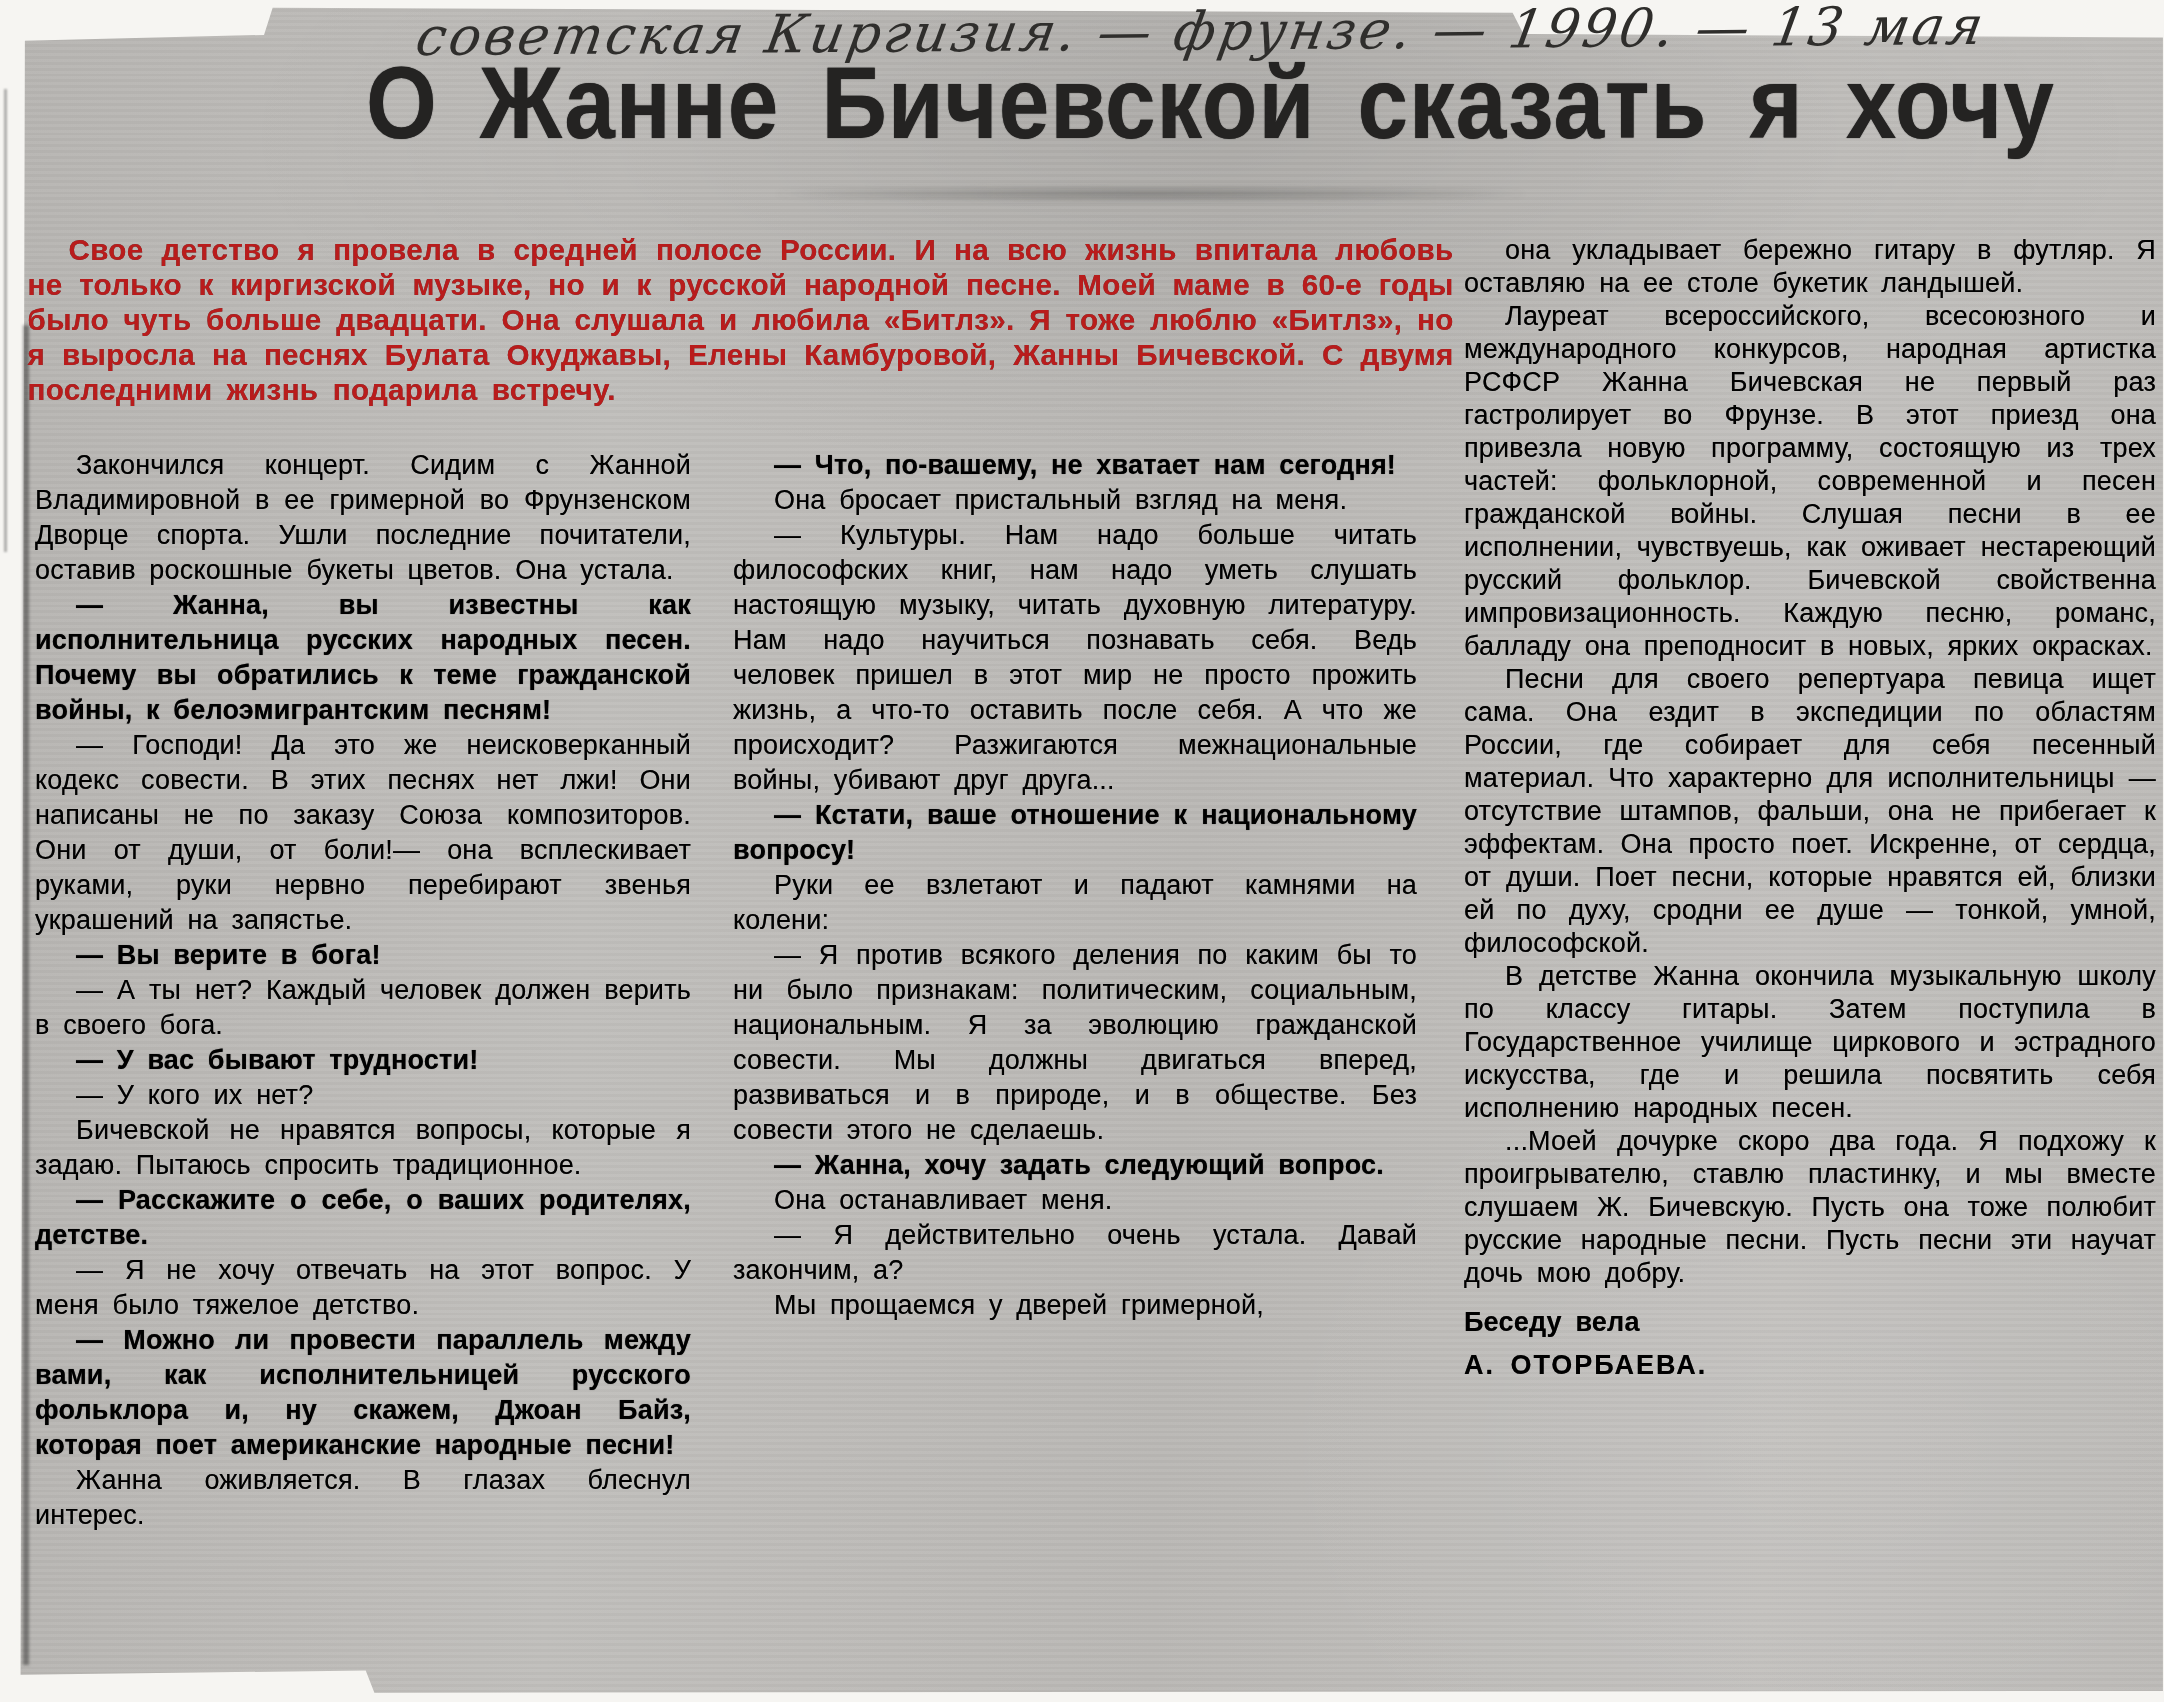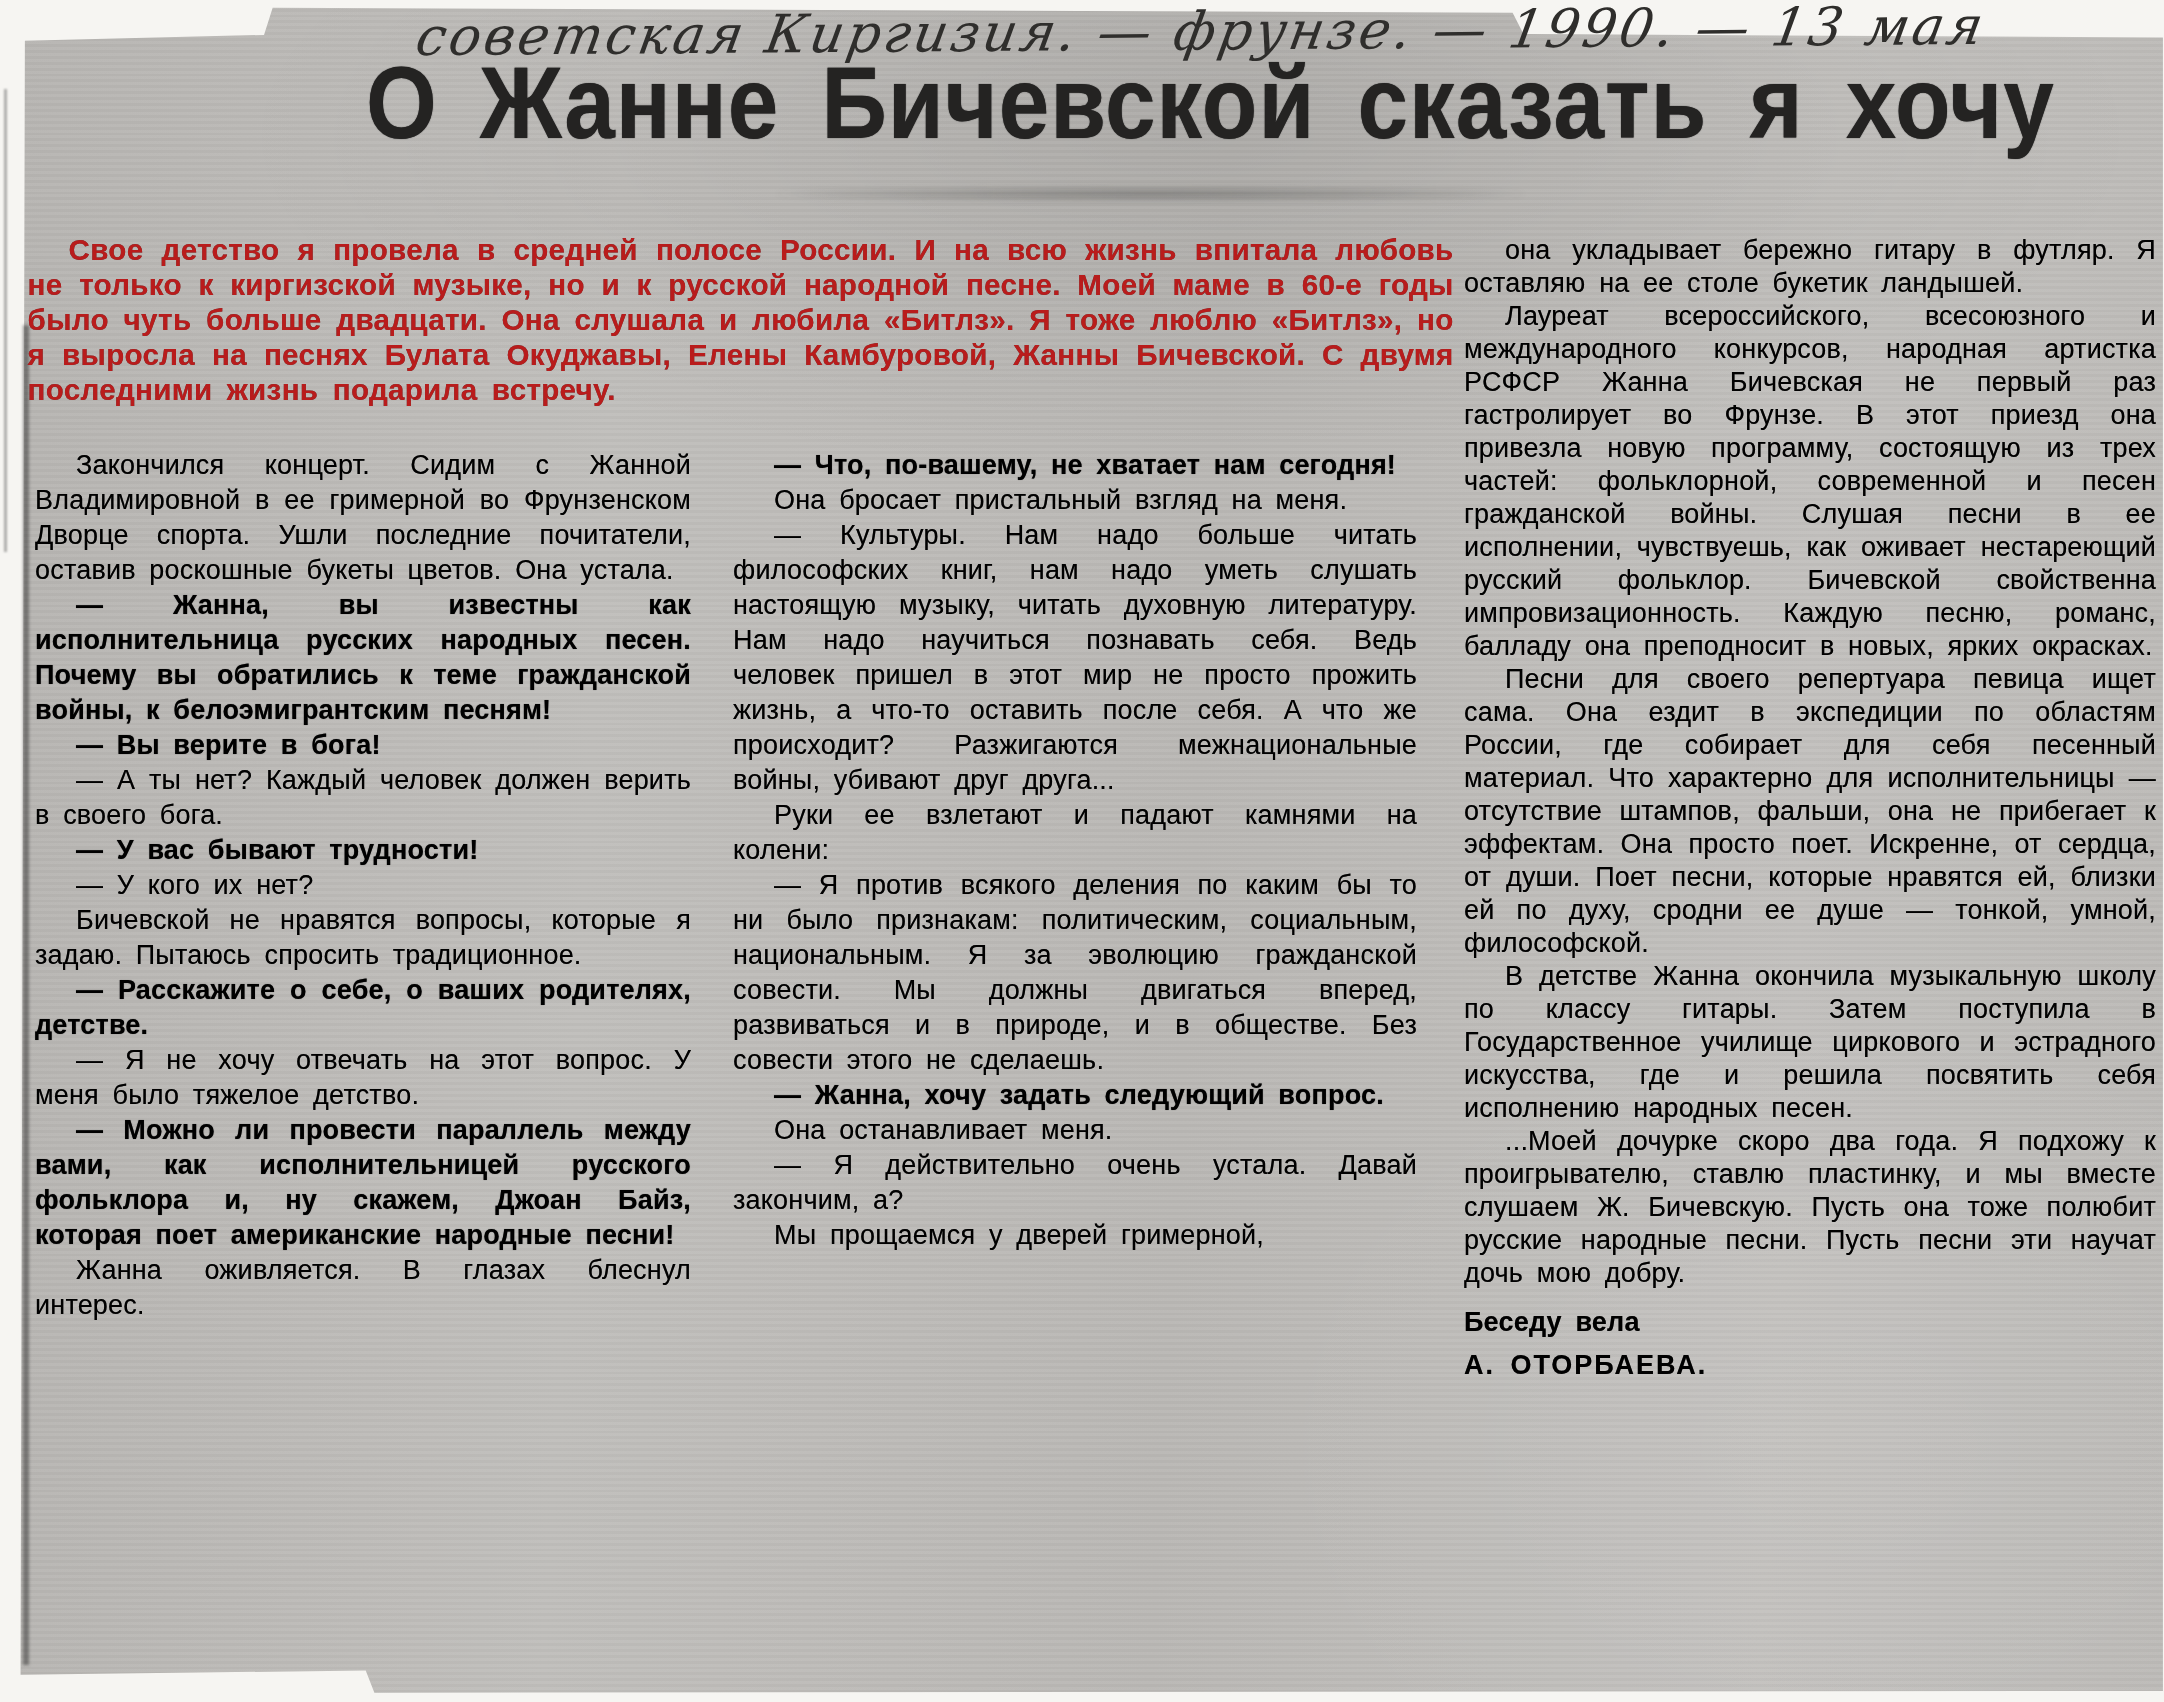--- a/index.html
+++ b/index.html
@@ -84,34 +84,36 @@
 
   <div class="headline">О Жанне Бичевской сказать я хочу</div>
 
   <div class="smudge"></div>
 
   <div class="intro">Свое детство я провела в средней полосе России. И на всю жизнь впитала любовь не только к киргизской музыке, но и к русской народной песне. Моей маме в 60-е годы было чуть больше двадцати. Она слушала и любила «Битлз». Я тоже люблю «Битлз», но я выросла на песнях Булата Окуджавы, Елены Камбуровой, Жанны Бичевской. С двумя последними жизнь подарила встречу.</div>
 
   <div class="col col-1">
       <p class="para">Закончился концерт. Сидим с Жанной Владимировной в ее гримерной во Фрунзенском Дворце спорта. Ушли последние почитатели, оставив роскошные букеты цветов. Она устала.</p>
       <p class="para bold">— Жанна, вы известны как исполнительница русских народных песен. Почему вы обратились к теме гражданской войны, к белоэмигрантским песням!</p>
+      <p class="para">— Господи! Да это же неисковерканный кодекс совести. В этих песнях нет лжи! Они написаны не по заказу Союза композиторов. Они от души, от боли!— она всплескивает руками, руки нервно перебирают звенья украшений на запястье.</p>
       <p class="para bold">— Вы верите в бога!</p>
       <p class="para">— А ты нет? Каждый человек должен верить в своего бога.</p>
       <p class="para bold">— У вас бывают трудности!</p>
       <p class="para">— У кого их нет?</p>
       <p class="para">Бичевской не нравятся вопросы, которые я задаю. Пытаюсь спросить традиционное.</p>
       <p class="para bold">— Расскажите о себе, о ваших родителях, детстве.</p>
       <p class="para">— Я не хочу отвечать на этот вопрос. У меня было тяжелое детство.</p>
       <p class="para bold">— Можно ли провести параллель между вами, как исполнительницей русского фольклора и, ну скажем, Джоан Байз, которая поет американские народные песни!</p>
       <p class="para">Жанна оживляется. В глазах блеснул интерес.</p>
     </div>
   <div class="col col-2">
       <p class="para bold">— Что, по-вашему, не хватает нам сегодня!</p>
       <p class="para">Она бросает пристальный взгляд на меня.</p>
       <p class="para">— Культуры. Нам надо больше читать философских книг, нам надо уметь слушать настоящую музыку, читать духовную литературу. Нам надо научиться познавать себя. Ведь человек пришел в этот мир не просто прожить жизнь, а что-то оставить после себя. А что же происходит? Разжигаются межнациональные войны, убивают друг друга...</p>
+      <p class="para bold">— Кстати, ваше отношение к национальному вопросу!</p>
       <p class="para">Руки ее взлетают и падают камнями на колени:</p>
       <p class="para">— Я против всякого деления по каким бы то ни было признакам: политическим, социальным, национальным. Я за эволюцию гражданской совести. Мы должны двигаться вперед, развиваться и в природе, и в обществе. Без совести этого не сделаешь.</p>
       <p class="para bold">— Жанна, хочу задать следующий вопрос.</p>
       <p class="para">Она останавливает меня.</p>
       <p class="para">— Я действительно очень устала. Давай закончим, а?</p>
       <p class="para">Мы прощаемся у дверей гримерной,</p>
     </div>
   <div class="col col-3">
 
   <p class="para">она укладывает бережно гитару в футляр. Я оставляю на ее столе букетик ландышей.</p>

